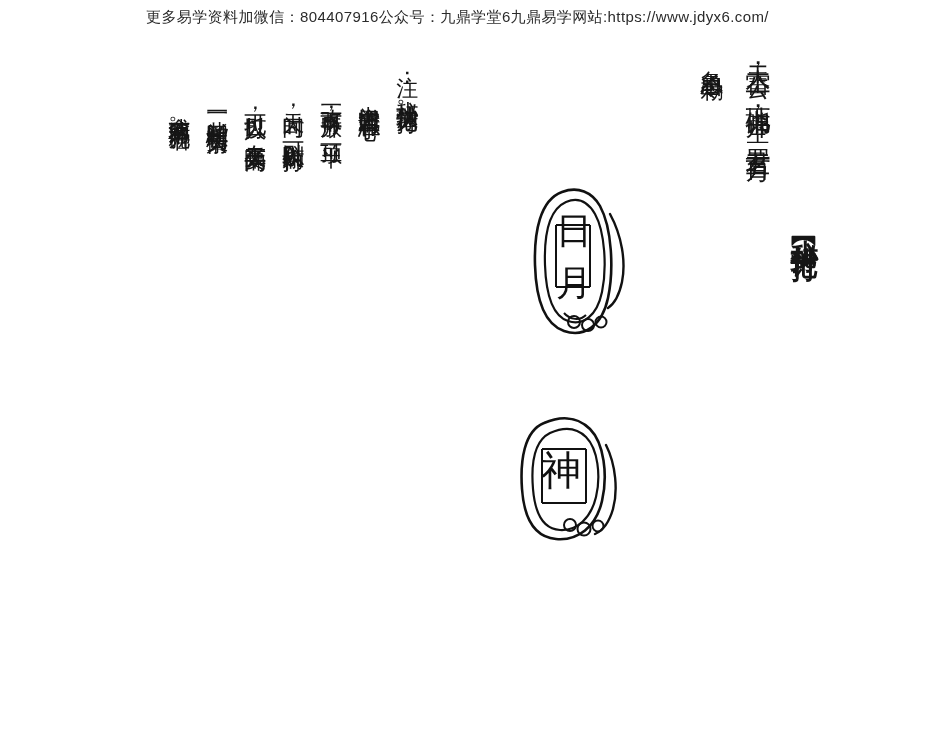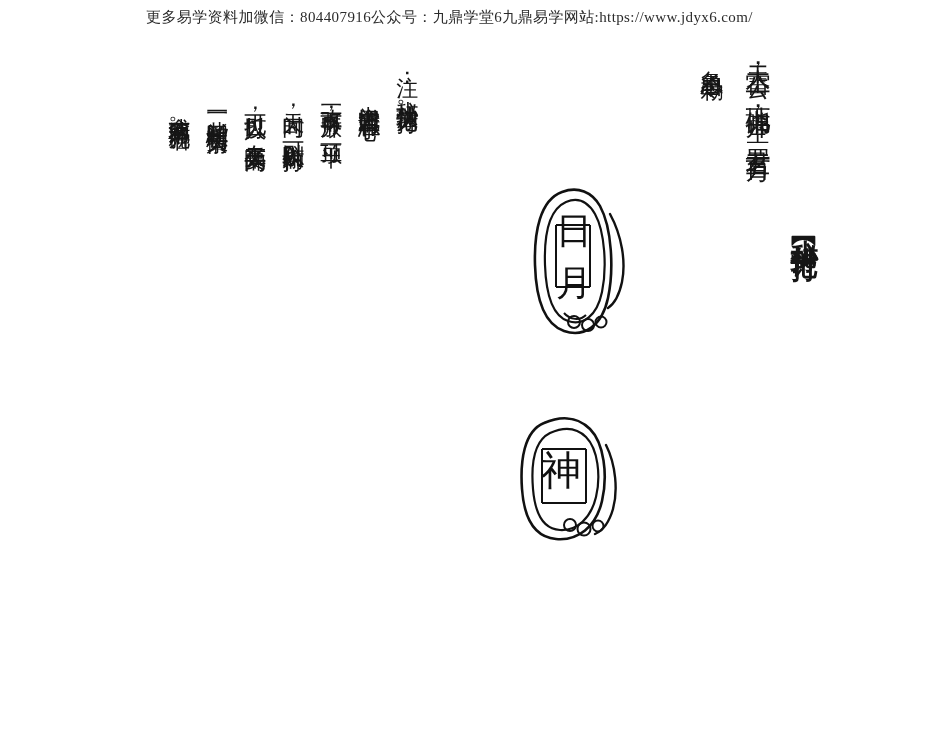--- a/index.html
+++ b/index.html
@@ -14,21 +14,21 @@
     font-family: "Liberation Serif", serif;
     color: #1a1a1a;
     overflow: hidden;
   }
 
   
   .watermark {
     position: absolute;
     top: 8px;
     left: 146px;
-    font-family: Liberation Serif, serif;
+    font-family: Liberation Sans, sans-serif;
     font-size: 15px;
     letter-spacing: 0.4px;
     color: #2b2b2b;
     white-space: nowrap;
     text-align: center;
   }
 
   
   .vcol {
     position: absolute;

